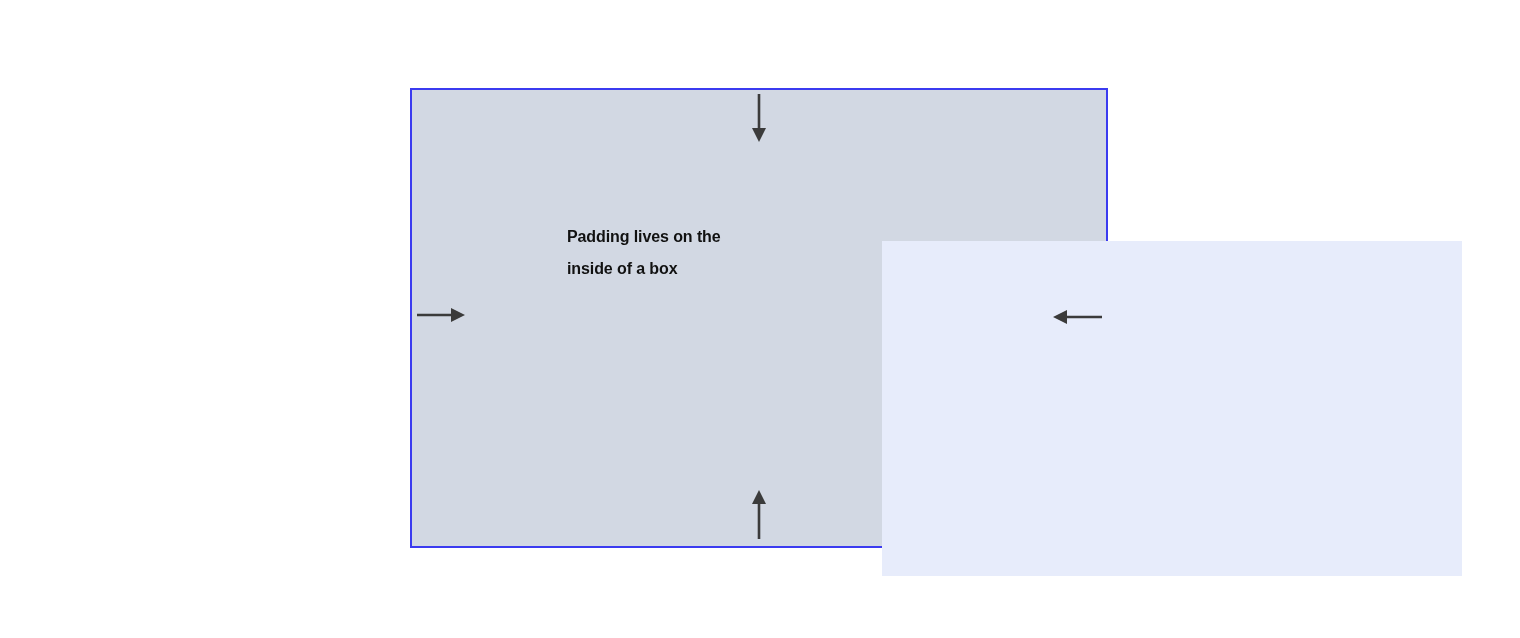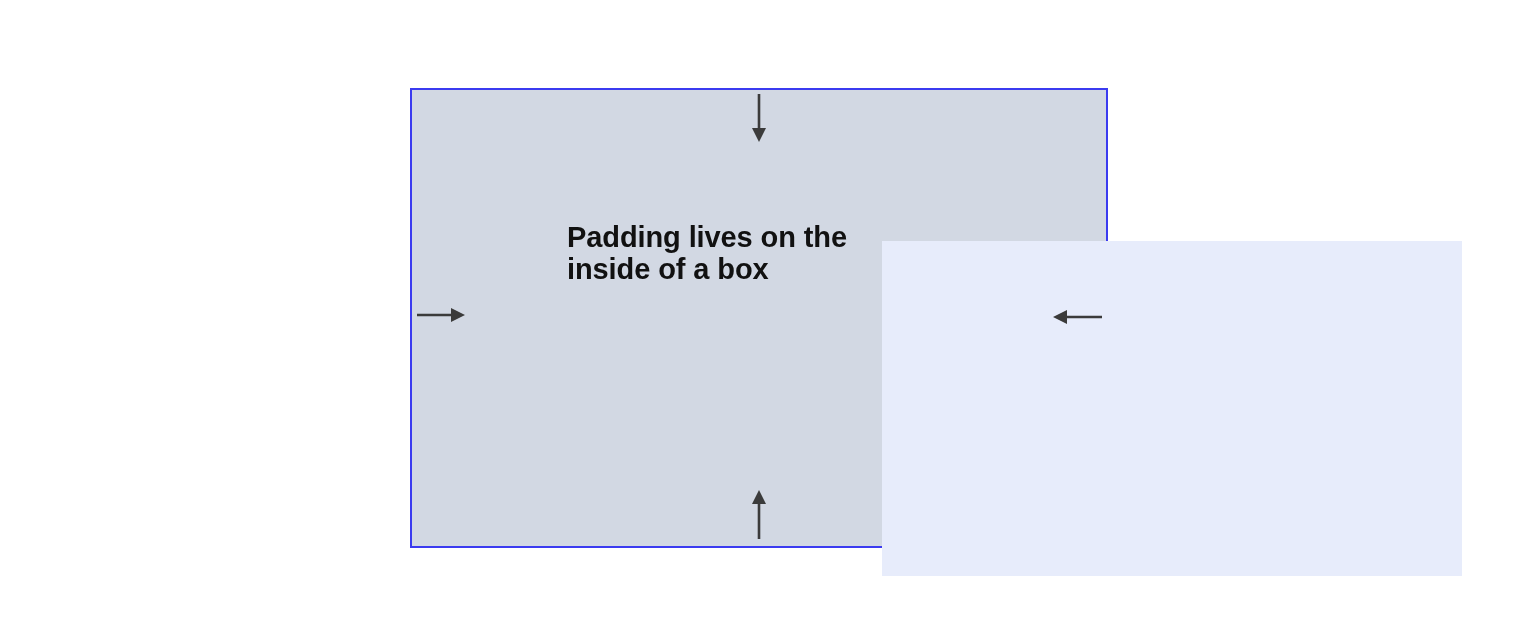--- a/index.html
+++ b/index.html
@@ -42,21 +42,21 @@
     height: 335px;
     background: #e7ecfb;
     box-sizing: border-box;
   }
 
   #content-label {
     position: absolute;
     left: 155px;
     top: 131px;
     width: 340px;
-    font-size: 29px;
+    font-size: 16px;
     font-weight: bold;
     line-height: 32px;
     color: #111111;
     letter-spacing: -0.1px;
     white-space: pre-line;
   }
 
   
   .arrow {
     position: absolute;

